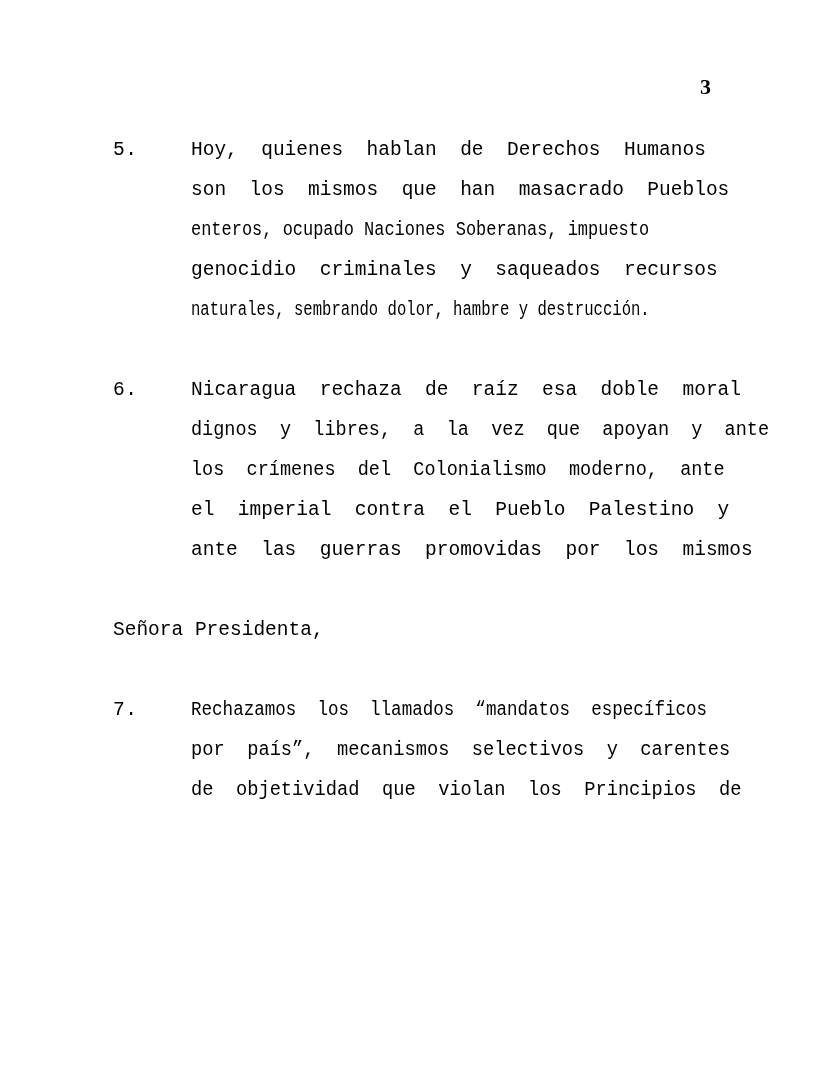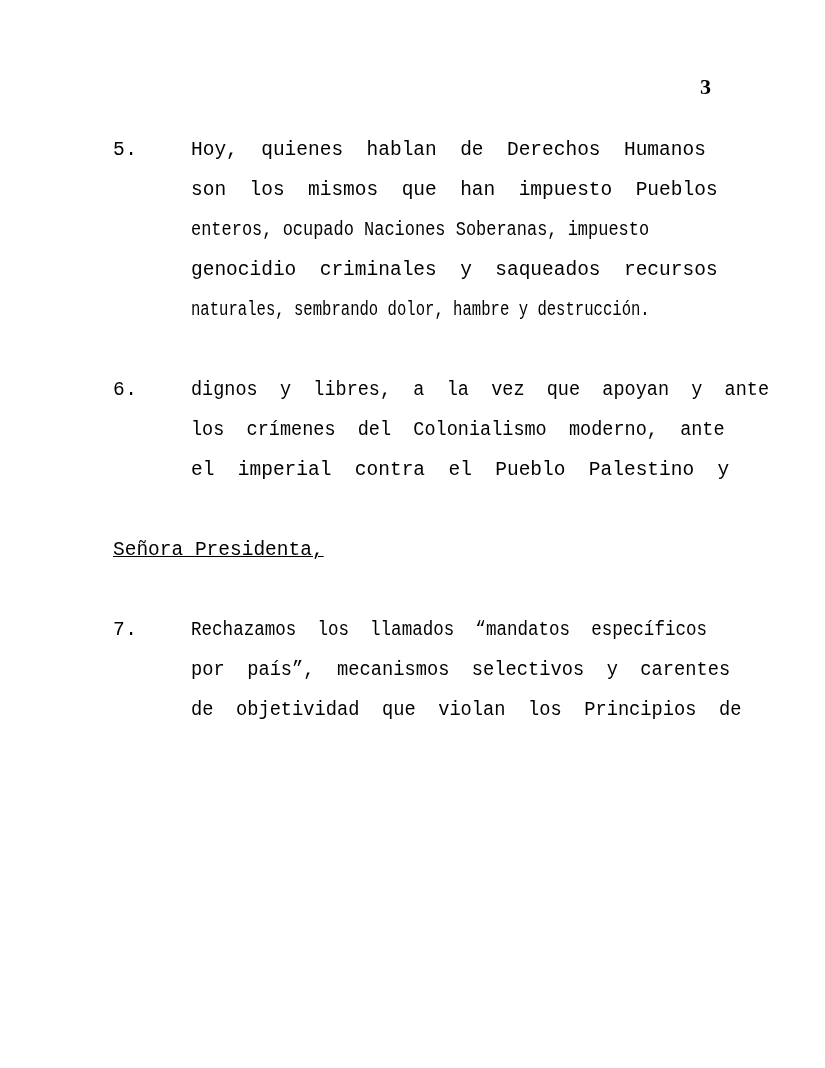--- a/index.html
+++ b/index.html
@@ -74,48 +74,49 @@
     letter-spacing: 0;
   }
 
   
   .salutation {
     position: relative;
     margin: 0 0 40px 0;
   }
   .salutation .tline {
     margin-left: 0;
-    text-decoration: underline;
   }
 </style>
 </head>
 <body>
 
 <div class="page">
 
   <div class="page-number">3</div>
 
   <div class="body-block">
 
   <div class="para">
         <div class="para-marker">5.</div>
         <div class="para-lines">
           <span class="tline">Hoy,  quienes  hablan  de  Derechos  Humanos</span>
-          <span class="tline">son  los  mismos  que  han  impuesto  Pueblos</span>
+          <span class="tline">son  los  mismos  que  han  masacrado  Pueblos</span>
           <span class="tline" style="transform: scaleX(0.87);">enteros, ocupado Naciones Soberanas, impuesto</span>
           <span class="tline">genocidio  criminales  y  saqueados  recursos</span>
           <span class="tline" style="transform: scaleX(0.8);">naturales, sembrando dolor, hambre y destrucción.</span>
         </div>
       </div>
       <div class="para">
         <div class="para-marker">6.</div>
         <div class="para-lines">
+          <span class="tline">Nicaragua  rechaza  de  raíz  esa  doble  moral</span>
           <span class="tline" style="transform: scaleX(0.95);">dignos  y  libres,  a  la  vez  que  apoyan  y  ante</span>
           <span class="tline" style="transform: scaleX(0.95);">los  crímenes  del  Colonialismo  moderno,  ante</span>
           <span class="tline">el  imperial  contra  el  Pueblo  Palestino  y</span>
+          <span class="tline">ante  las  guerras  promovidas  por  los  mismos</span>
         </div>
       </div>
       <div class="salutation">
         <div>
           <span class="tline">Señora Presidenta,</span>
         </div>
       </div>
       <div class="para">
         <div class="para-marker">7.</div>
         <div class="para-lines">

